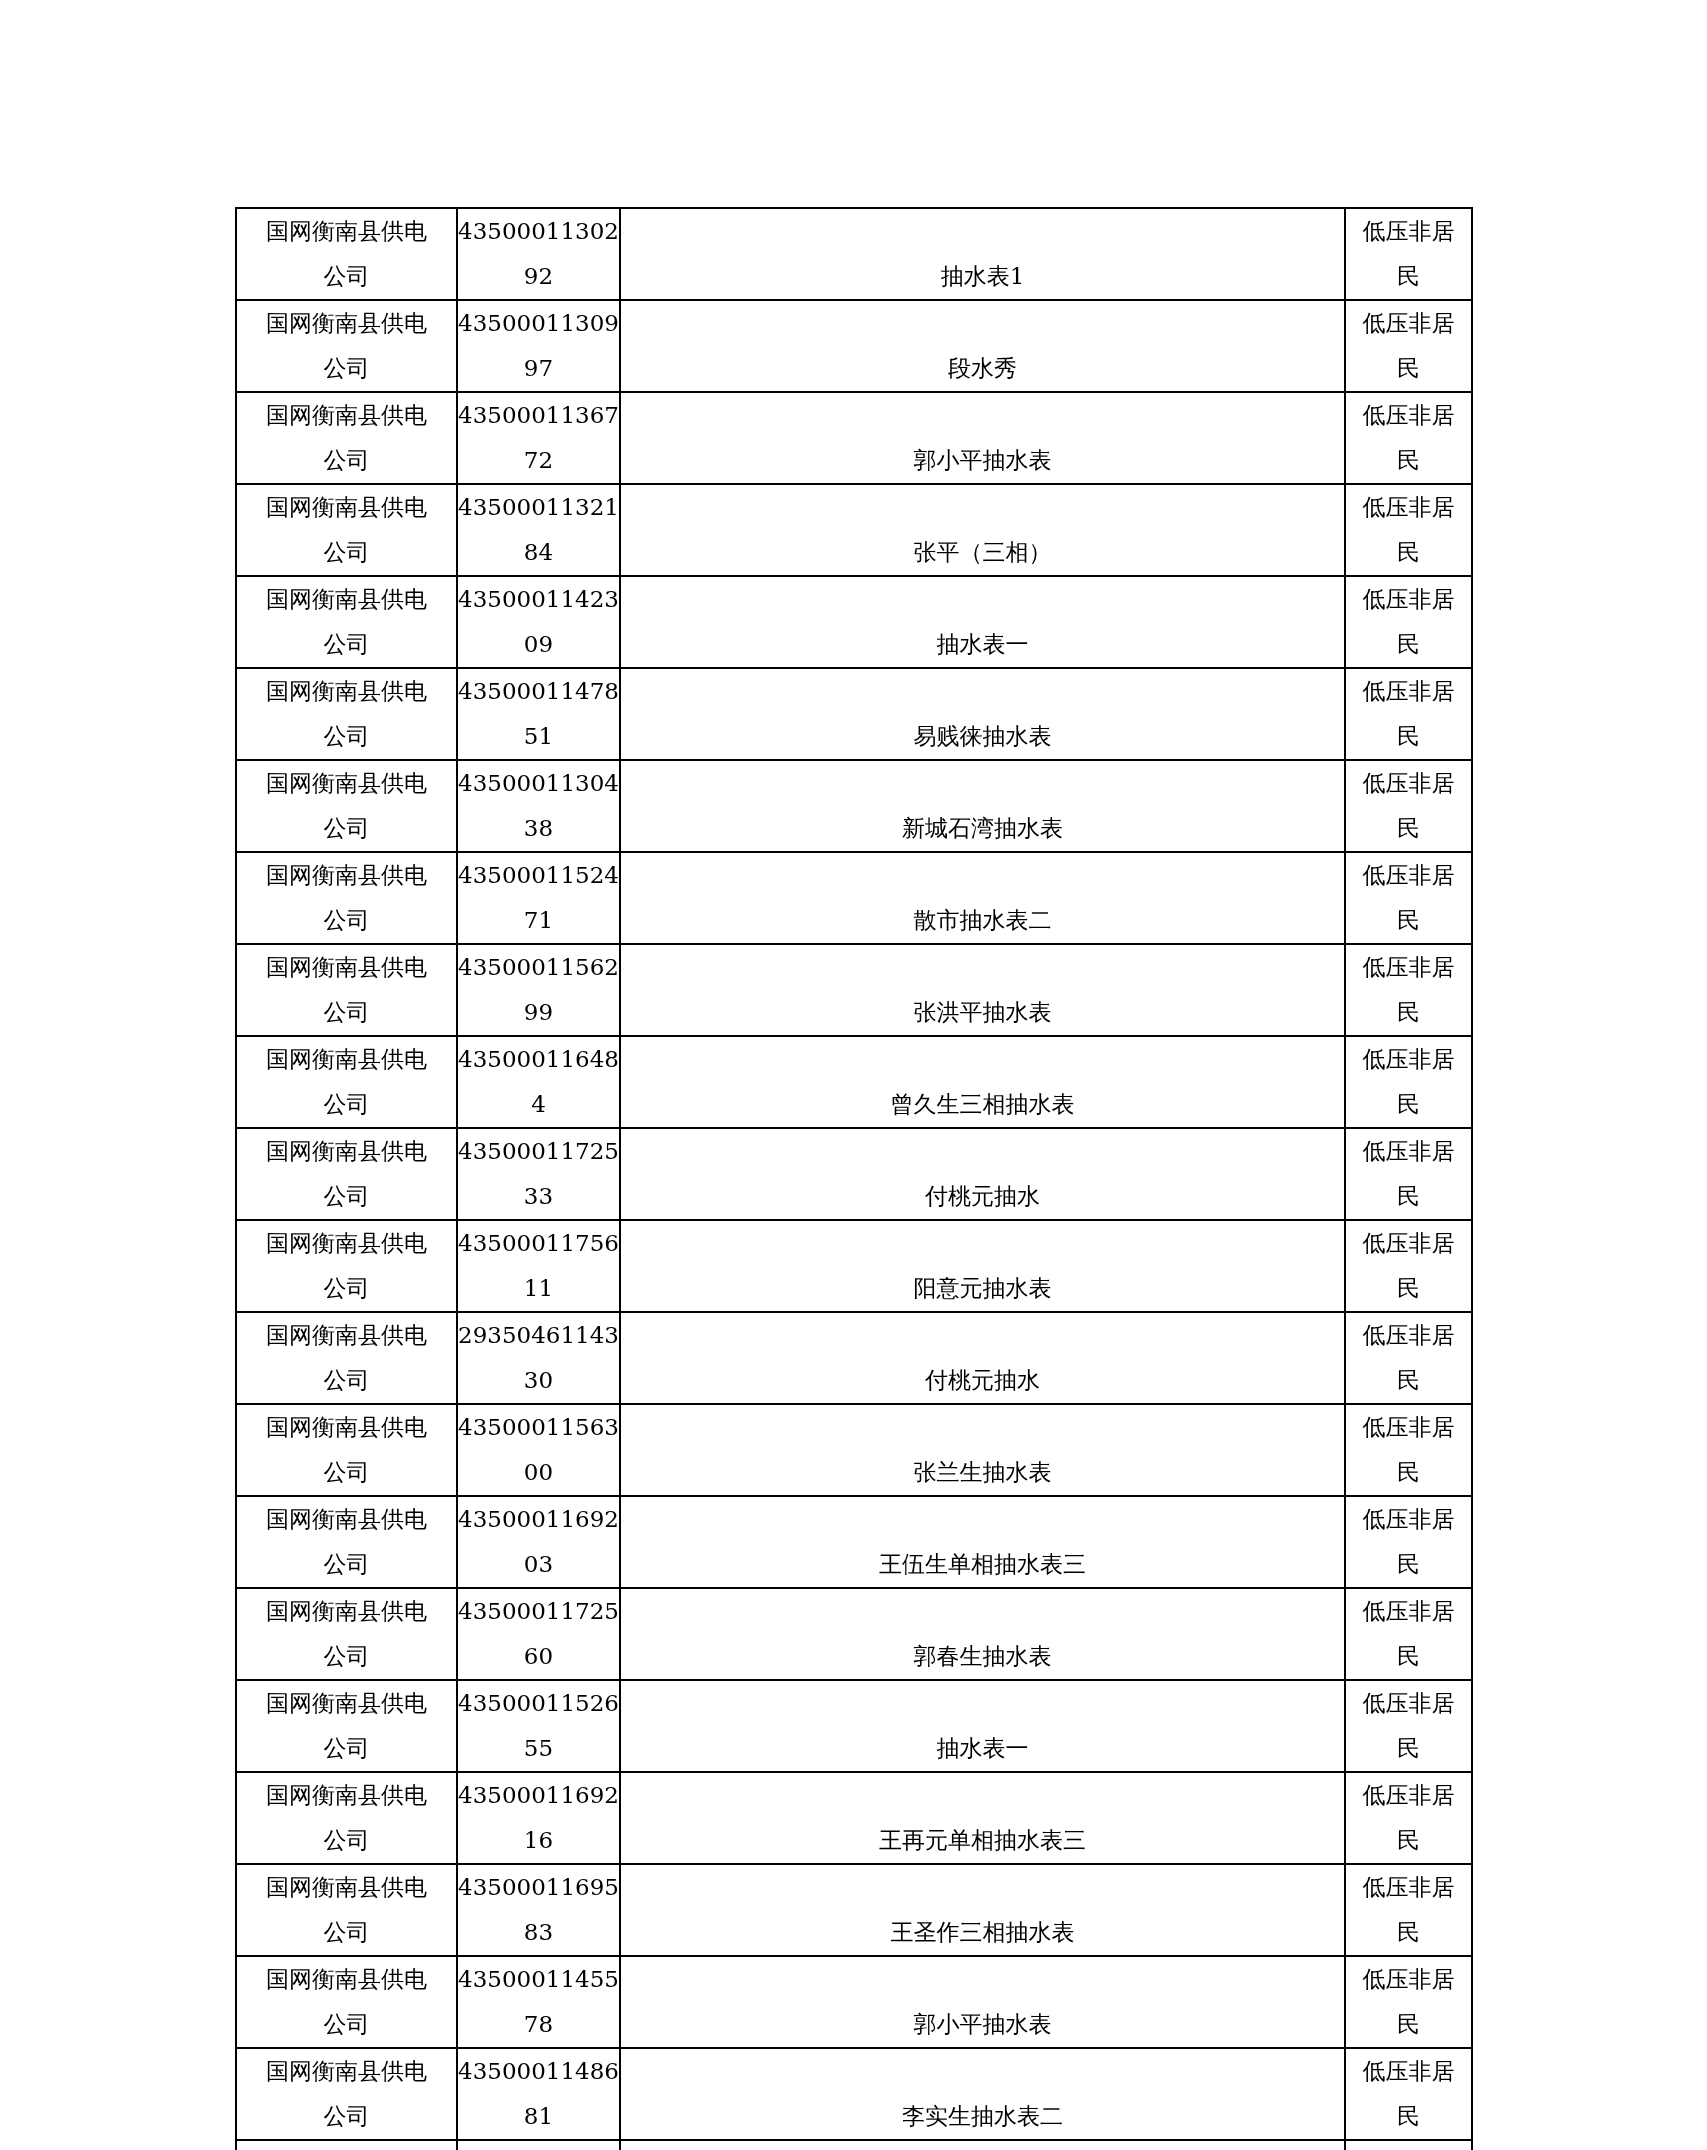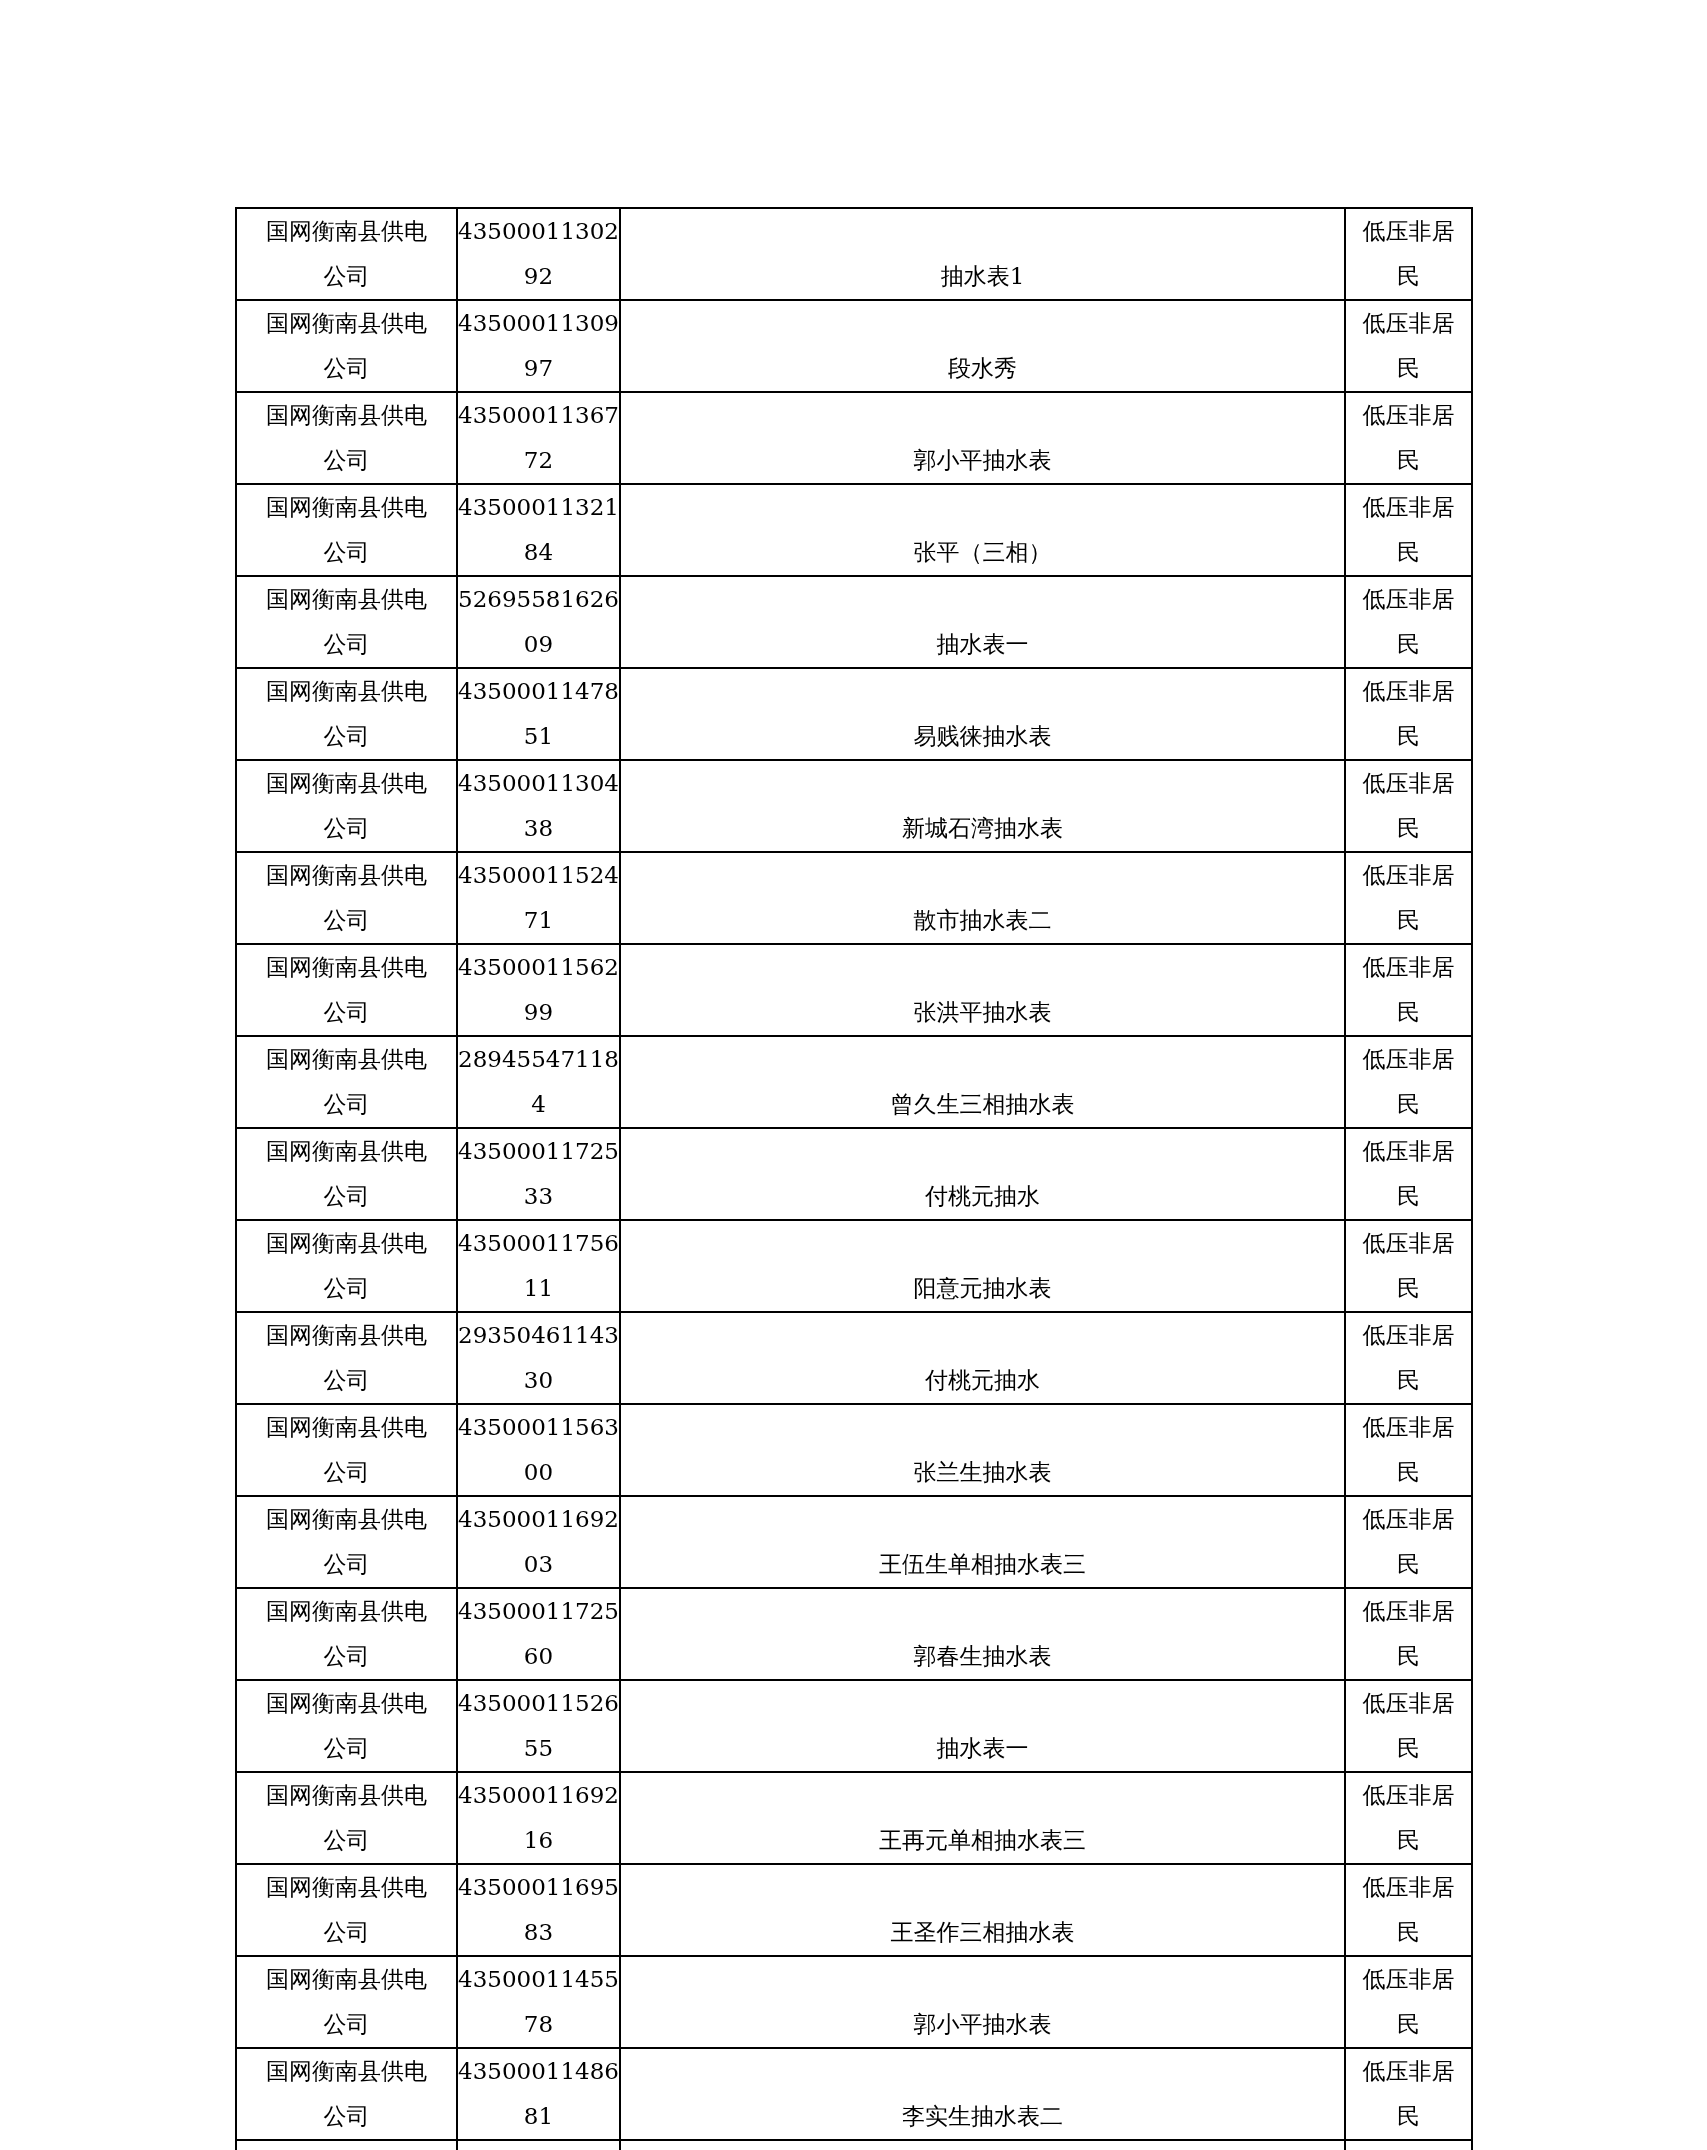--- a/index.html
+++ b/index.html
@@ -95,21 +95,21 @@
             <span class="line">低压非居</span>
             <span class="line">民</span>
           </td>
         </tr>
         <tr>
           <td>
             <span class="line">国网衡南县供电</span>
             <span class="line">公司</span>
           </td>
           <td>
-            <span class="line">52695581626</span>
+            <span class="line">43500011423</span>
             <span class="line">09</span>
           </td>
           <td>
             <span class="line">&nbsp;</span>
             <span class="line">抽水表一</span>
           </td>
           <td>
             <span class="line">低压非居</span>
             <span class="line">民</span>
           </td>
@@ -185,21 +185,21 @@
             <span class="line">低压非居</span>
             <span class="line">民</span>
           </td>
         </tr>
         <tr>
           <td>
             <span class="line">国网衡南县供电</span>
             <span class="line">公司</span>
           </td>
           <td>
-            <span class="line">28945547118</span>
+            <span class="line">43500011648</span>
             <span class="line">4</span>
           </td>
           <td>
             <span class="line">&nbsp;</span>
             <span class="line">曾久生三相抽水表</span>
           </td>
           <td>
             <span class="line">低压非居</span>
             <span class="line">民</span>
           </td>

